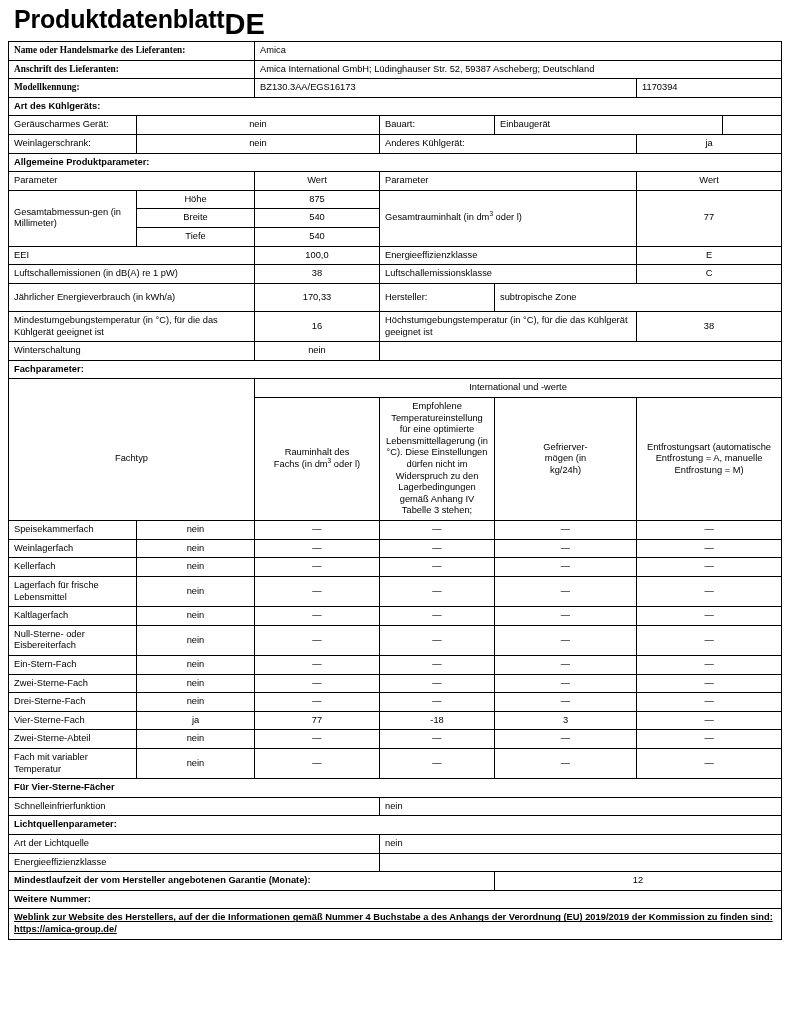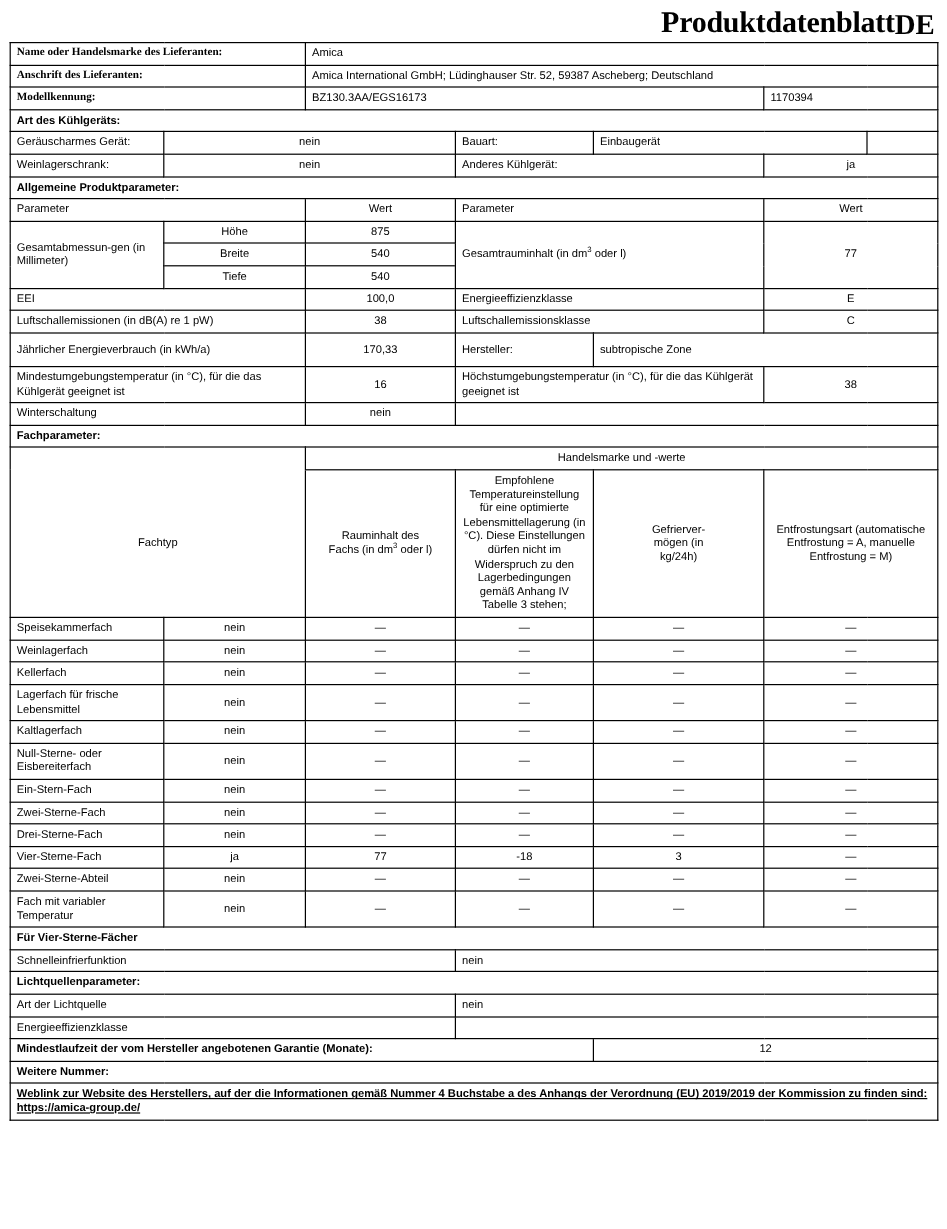--- a/index.html
+++ b/index.html
@@ -14,32 +14,31 @@
   }
   .sheet {
     width: 789px;
     min-height: 1024px;
     padding: 6px 8px 4px 8px;
     position: relative;
   }
   .header-row {
     display: flex;
     align-items: flex-start;
-    justify-content: flex-end;
+    justify-content: flex-start;
     padding: 0 2px 0 6px;
-    font-family: Liberation Serif, serif;
   }
   .doc-title {
     font-size: 25px;
     font-weight: bold;
     letter-spacing: -0.2px;
     line-height: 1.08;
   }
   .lang {
-    font-size: 24px;
+    font-size: 29px;
     font-weight: bold;
     letter-spacing: 0px;
     padding-top: 2px;
   }
   .regulation {
     font-size: 9.2px;
     font-weight: bold;
     padding: 1px 0 3px 6px;
     letter-spacing: -0.1px;
   }
@@ -177,21 +176,21 @@
       <td class="lbl" colspan="2">Winterschaltung</td>
       <td class="ctr">nein</td>
       <td colspan="4"></td>
     </tr>
 
     <tr>
       <td class="lbl section" colspan="7">Fachparameter:</td>
     </tr>
     <tr>
       <td colspan="2" style="border-bottom:none;"></td>
-      <td class="ctr" colspan="5">Handelsmarke und -werte</td>
+      <td class="ctr" colspan="5">International und -werte</td>
     </tr>
     <tr>
       <td class="ctr" colspan="2" style="border-top:none; height:88px;">Fachtyp</td>
       <td class="ctr">Rauminhalt des<br>Fachs (in dm<sup>3</sup> oder l)</td>
       <td class="ctr small">Empfohlene Temperatureinstellung für eine optimierte Lebensmittellagerung (in °C). Diese Einstellungen dürfen nicht im Widerspruch zu den Lagerbedingungen gemäß Anhang IV Tabelle 3 stehen;</td>
       <td class="ctr">Gefrierver-<br>mögen (in<br>kg/24h)</td>
       <td class="ctr small" colspan="2">Entfrostungsart (automatische Entfrostung = A, manuelle Entfrostung = M)</td>
     </tr>
 
     <tr>

